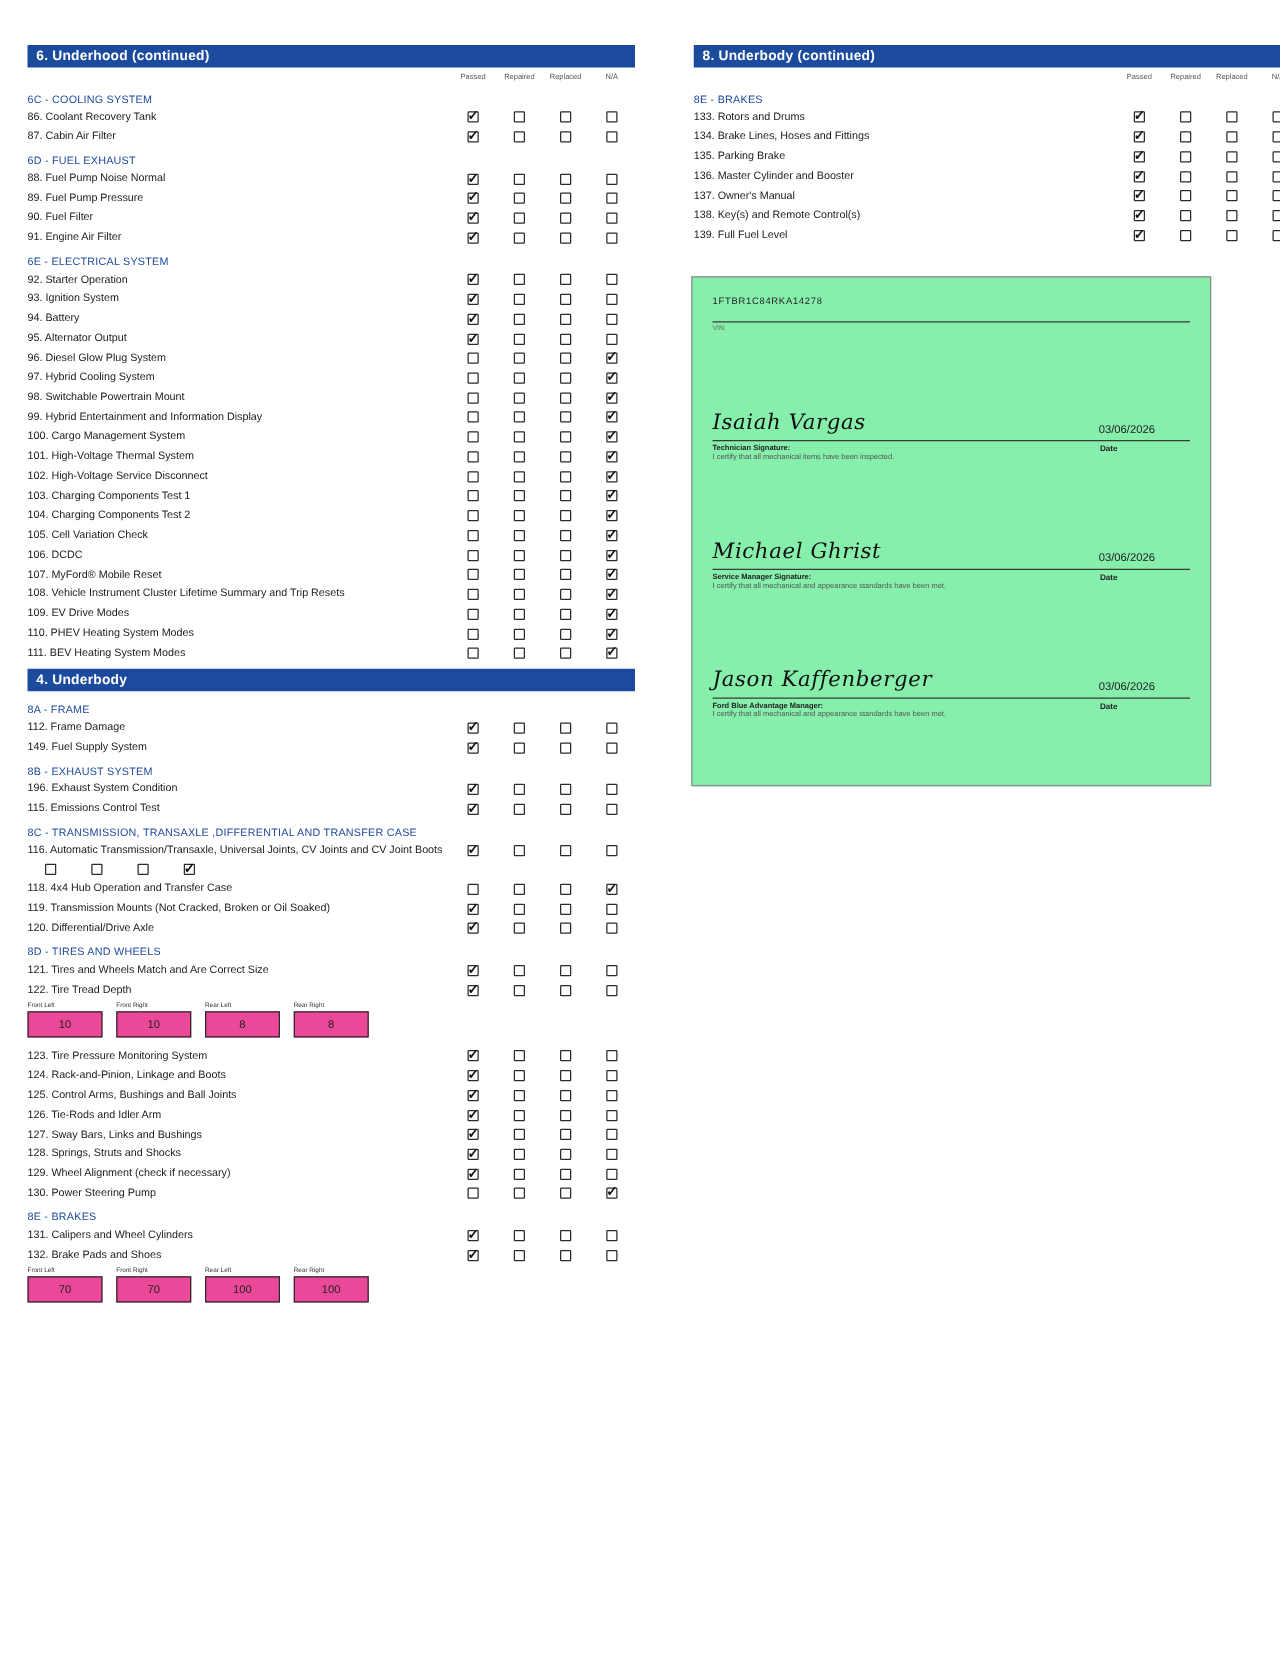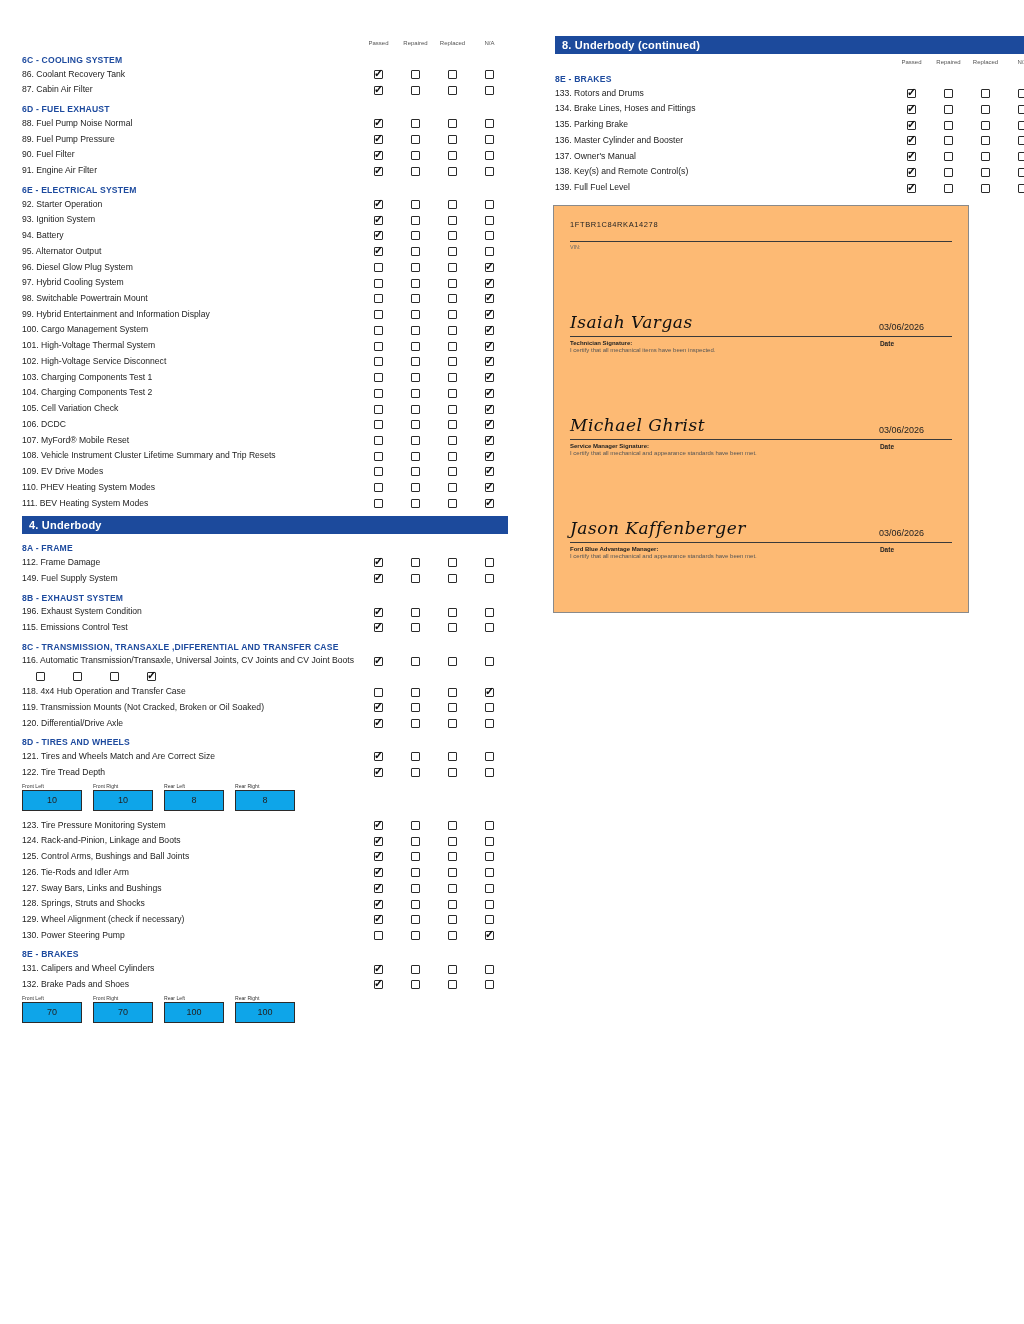--- a/index.html
+++ b/index.html
@@ -14,57 +14,58 @@
   .bar{
     background:#1c4a9c;color:#ffffff;font-weight:bold;font-size:11px;
     padding:3px 7px;margin-bottom:5px;letter-spacing:.2px;
   }
   * + .bar{margin-top:8px;}
 
   .hdr-row{display:flex;margin:4px 0 2px;}
   .hdr-row .spacer{flex:1;}
   .hdr-cell{width:37px;text-align:center;font-size:6px;color:#555;}
 
-  .group{color:#1d4a9e;font-weight:bold;font-size:8.6px;margin:9px 0 3px;letter-spacing:.2px;line-height:1.25;}
+  .group{color:#1d4a9e;font-weight:normal;font-size:8.6px;margin:9px 0 3px;letter-spacing:.2px;line-height:1.25;}
 
-  .item{display:flex;align-items:center;margin:0 0 5px;}
+  .item{display:flex;align-items:flex-end;margin:0 0 5px;}
   .item .lbl{flex:1;font-size:8.6px;color:#1c1c1c;padding-right:5px;line-height:1.25;}
   .checks{width:148px;display:flex;flex:none;padding-top:1px;}
   .cbox-cell{width:37px;display:flex;justify-content:center;}
   .cbox{width:9px;height:9px;border:1.3px solid #2b2b2b;border-radius:1px;position:relative;background:#fff;box-sizing:border-box;}
   .cbox.checked::after{
     content:"✓";position:absolute;left:-1px;top:-4px;font-size:11px;font-weight:bold;color:#111;
   }
 
   .measures{display:flex;gap:11px;margin:5px 0 9px;}
   .measure .m-lbl{font-size:6px;color:#333;margin-bottom:1px;transform-origin:left;transform:scale(.85);}
   .measure .m-box{
     width:58px;height:19px;border:1.4px solid #2b2b2b;display:flex;align-items:center;justify-content:center;
-    font-size:9px;color:#222;background:#0ea5e9;
+    font-size:9px;color:#222;background:#ec4899;
   }
 
   #sig-panel{
-    border:1px solid #8a8a8a;margin-top:12px;margin-left:-2px;width:416px;box-sizing:border-box;
-    padding:14px 16px 20px;min-height:408px;background:#fdba74;
+    border:1px solid #8a8a8a;margin-top:28px;margin-left:-2px;width:416px;box-sizing:border-box;
+    padding:14px 16px 20px;min-height:408px;background:#86efac;
   }
   .vin-val{font-size:7.5px;color:#222;letter-spacing:.6px;padding-bottom:12px;border-bottom:1px solid #3a3a3a;}
   .vin-lbl{font-size:6px;color:#666;margin-top:2px;transform-origin:left;transform:scale(.9);}
   .sig-block{margin-top:62px;}
   .sig-row{display:flex;justify-content:space-between;align-items:flex-end;border-bottom:1px solid #3a3a3a;padding-bottom:4px;}
   .sig-name{font-family:"DejaVu Serif",serif;font-style:italic;font-size:17px;color:#101010;letter-spacing:.5px;}
   .sig-date{font-size:9px;color:#222;margin-right:28px;}
   .sig-meta{display:flex;justify-content:space-between;margin-top:3px;}
   .sig-role{font-size:6px;font-weight:bold;color:#222;}
   .sig-cert{font-size:6px;color:#555;margin-top:1px;}
   .date-lbl{font-size:6.5px;font-weight:bold;color:#222;margin-right:58px;}
 </style>
 </head>
 <body>
 
 <div id="col-left" class="col">
+    <div class="bar">6. Underhood (continued)</div>
     <div class="hdr-row">
       <div class="spacer"></div>
       <div class="hdr-cell">Passed</div>
       <div class="hdr-cell">Repaired</div>
       <div class="hdr-cell">Replaced</div>
       <div class="hdr-cell">N/A</div>
     </div>
     <div class="group">6C - COOLING SYSTEM</div>
     <div class="item">
       <div class="lbl">86. Coolant Recovery Tank</div>

